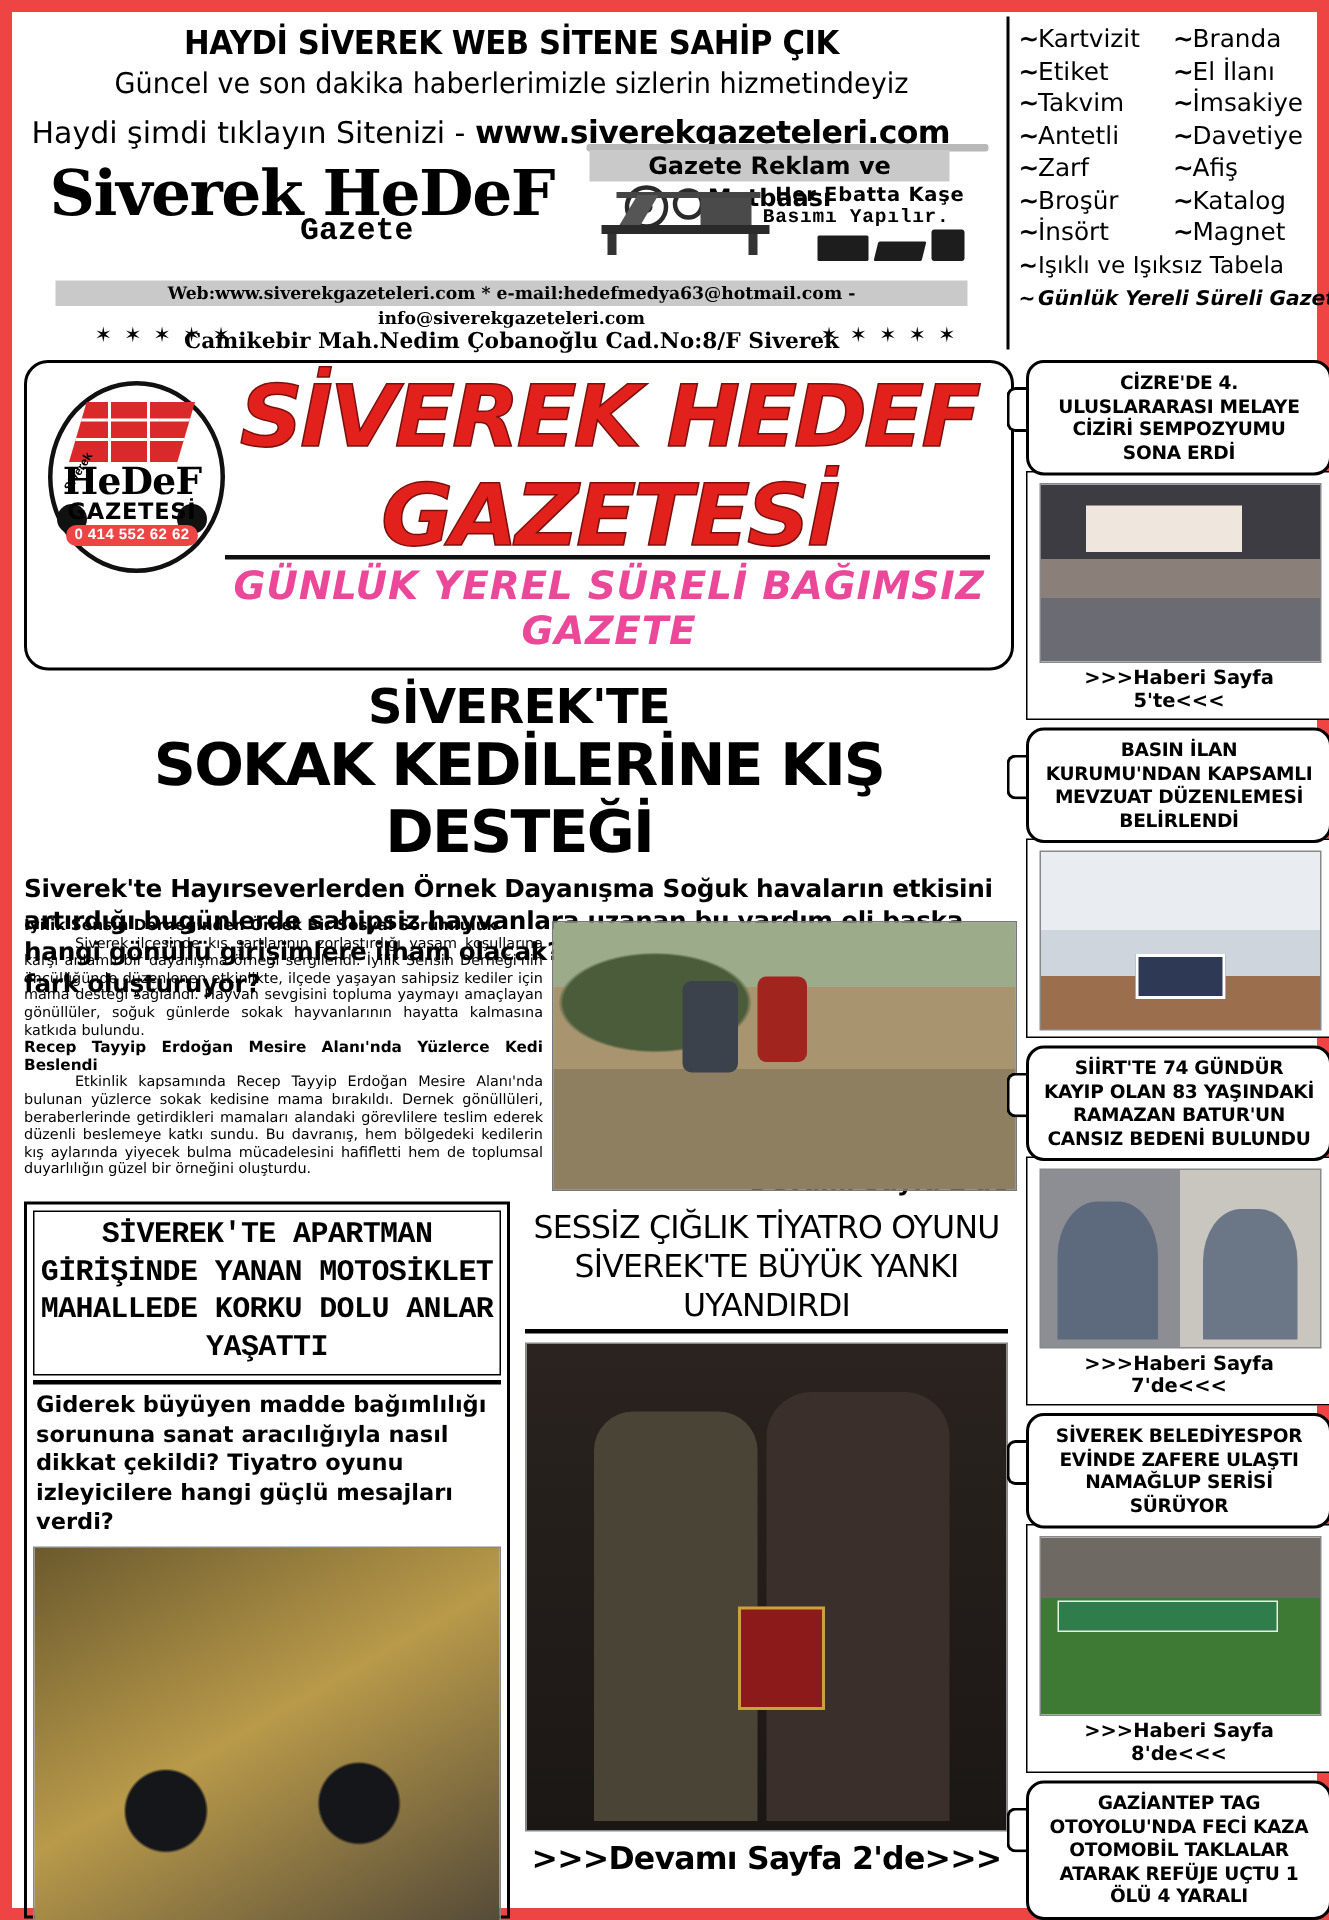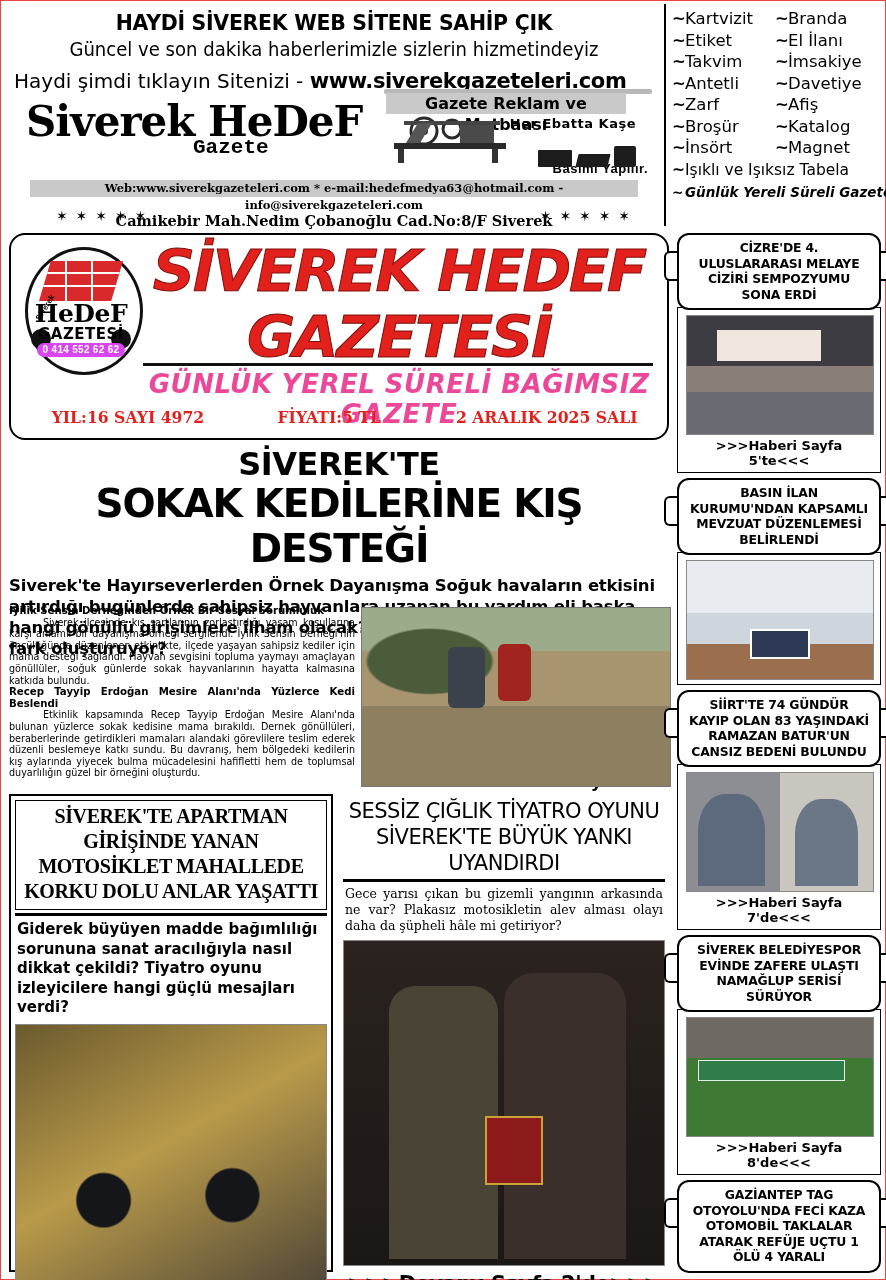--- a/index.html
+++ b/index.html
@@ -1,17 +1,17 @@
 <!DOCTYPE html>
 <html><head>
 <meta charset="utf-8">
 <style>
   html,body{margin:0;padding:0;background:#fff;}
   body{width:886px;height:1280px;font-family:"Liberation Sans",sans-serif;color:#000;overflow:hidden;}
-  .page{position:relative;width:886px;height:1280px;box-sizing:border-box;border:1px solid #ef4444;}
+  .page{position:relative;width:886px;height:1280px;box-sizing:border-box;border:8px solid #ef4444;}
 
   
   .topband{position:absolute;left:3px;top:3px;width:876px;height:222px;display:flex;box-sizing:border-box;}
   .topleft{width:660px;position:relative;box-sizing:border-box;padding:0 4px;}
   .topright{width:216px;border-left:2px solid #000;box-sizing:border-box;padding:4px 2px 0 6px;}
 
   .ad-l1{text-align:center;font-weight:bold;font-size:22px;letter-spacing:-.3px;margin-top:6px;
          font-family:"DejaVu Sans",sans-serif;transform:scaleX(.93);}
   .ad-l2{text-align:center;font-size:19px;margin-top:3px;font-family:"DejaVu Sans",sans-serif;transform:scaleX(.95);}
   .ad-l3{font-size:20px;margin-top:9px;padding-left:6px;font-family:"DejaVu Sans",sans-serif;white-space:nowrap;}
@@ -20,22 +20,22 @@
   .brandrow{position:relative;height:72px;margin-top:2px;}
   .brandname{position:absolute;left:18px;top:2px;font-size:42px;font-weight:bold;letter-spacing:-1px;
              font-family:"DejaVu Serif",serif;}
   .brandsub{position:absolute;left:185px;top:41px;font-size:21px;font-weight:bold;font-family:Liberation Mono, monospace;}
 
   .pressbox{position:absolute;left:372px;top:-2px;width:278px;height:74px;}
   .press-title{position:absolute;left:6px;top:0;width:240px;height:21px;background:#c9c9c9;
                text-align:center;font-weight:bold;font-size:16px;line-height:21px;font-family:"DejaVu Sans",sans-serif;}
   .press-sub1{position:absolute;right:22px;top:23px;font-weight:bold;font-size:13px;letter-spacing:.5px;
               font-family:"DejaVu Sans",sans-serif;}
-  .press-sub2{position:absolute;right:10px;top:37px;font-weight:bold;font-size:13px;letter-spacing:.5px;
-              font-family:Liberation Sans, sans-serif;margin-top:31px;}
+  .press-sub2{position:absolute;right:32px;top:37px;font-weight:bold;font-size:13px;letter-spacing:.5px;
+              font-family:Liberation Mono, monospace;}
   .press-shelf{position:absolute;left:4px;top:-4px;width:268px;height:5px;background:#b8b8b8;border-radius:2px;}
   .press-machine{position:absolute;left:8px;top:20px;width:130px;height:52px;}
   .stamps{position:absolute;right:10px;top:52px;width:110px;height:22px;display:flex;gap:5px;align-items:flex-end;}
   .stamp{background:#1d1d1d;}
   .s1{width:34px;height:17px;border-radius:1px;}
   .s2{width:32px;height:13px;border-radius:1px;transform:skewX(-14deg);}
   .s3{width:22px;height:21px;border-radius:2px;}
 
   .contactbar{position:absolute;left:26px;top:176px;width:608px;height:17px;background:#c9c9c9;text-align:center;
               font-family:"DejaVu Serif",serif;font-weight:bold;font-size:11.5px;line-height:17px;}
@@ -59,21 +59,21 @@
   .logo{position:absolute;left:14px;top:12px;width:112px;height:122px;}
   .logo-oval{position:absolute;left:0;top:0;width:112px;height:122px;border:3px solid #111;border-radius:50%;background:#fff;}
   .logo-roof{position:absolute;left:14px;top:14px;width:84px;height:40px;background:#d9292b;
              clip-path:polygon(14% 0,100% 0,86% 100%,0 100%);}
   .logo-roof i{position:absolute;background:#fff;}
   .logo-hedef{position:absolute;left:0;right:0;top:52px;text-align:center;font-family:"DejaVu Serif",serif;
               font-weight:bold;font-size:25px;letter-spacing:-.5px;}
   .logo-gaz{position:absolute;left:0;right:0;top:78px;text-align:center;font-family:"DejaVu Sans",sans-serif;
             font-weight:bold;font-size:15px;letter-spacing:.5px;}
   .logo-siv{position:absolute;left:6px;top:56px;font-size:8px;font-weight:bold;transform:rotate(-58deg);}
-  .logo-phone{position:absolute;left:12px;top:96px;width:88px;height:14px;background:#d946ef;border-radius:7px;
+  .logo-phone{position:absolute;left:12px;top:96px;width:88px;height:14px;background:#ef4444;border-radius:7px;
               color:#fff;font-size:10px;font-weight:bold;text-align:center;line-height:14px;letter-spacing:.3px;}
   .logo-ear{position:absolute;width:20px;height:20px;background:#111;border-radius:50%;}
   .ear-l{left:6px;top:82px;}
   .ear-r{right:6px;top:82px;}
 
   .mh-title{position:absolute;left:128px;top:4px;width:520px;text-align:center;color:#e2211c;font-weight:bold;
             font-size:57px;font-style:italic;letter-spacing:-2px;font-family:"DejaVu Sans",sans-serif;
             transform:scaleX(1.03);line-height:1.15;
             -webkit-text-stroke:1px #7a0f0c;}
   .mh-rule{position:absolute;left:132px;top:128px;width:510px;height:3px;background:#111;}
@@ -99,21 +99,21 @@
   .bodytext p{margin:0;text-indent:34px;}
   .devam1{position:absolute;right:4px;bottom:-4px;font-weight:bold;font-size:17px;
           font-family:"DejaVu Sans",sans-serif;letter-spacing:-.3px;}
   .leadphoto{position:absolute;left:352px;top:2px;width:308px;height:178px;border:1px solid #777;
              background:linear-gradient(#b9c4ae,#9a8f74 40%,#8d8268);overflow:hidden;}
 
   
   .colL{position:absolute;left:8px;top:793px;width:324px;height:478px;border:2px solid #000;box-sizing:border-box;padding:4px;}
   .colR{position:absolute;left:338px;top:793px;width:330px;height:478px;box-sizing:border-box;padding:4px;}
   .hl-box{border:1px solid #000;padding:3px 2px 5px;}
-  .hl{text-align:center;font-weight:bold;font-size:20px;line-height:25px;font-family:Liberation Serif, serif;
+  .hl{text-align:center;font-weight:bold;font-size:20px;line-height:25px;font-family:Liberation Mono, monospace;
       letter-spacing:-.4px;}
   .hl-r{text-align:center;font-weight:normal;font-size:21px;line-height:26px;font-family:"DejaVu Sans",sans-serif;
         letter-spacing:-.5px;}
   .hr-line{height:3px;background:#000;margin:3px 0 4px;}
   .deck{font-size:15px;font-weight:bold;line-height:19.5px;font-family:"DejaVu Sans",sans-serif;padding:0 2px;}
   .deck-serif{font-size:12.5px;line-height:16px;font-family:"DejaVu Serif",serif;padding:0 2px;text-align:justify;}
   .photo{border:1px solid #888;overflow:hidden;position:relative;}
   .ph-moto{height:274px;margin-top:6px;background:linear-gradient(150deg,#6b5a2e,#b99a4a 45%,#4a4236);}
   .ph-theatre{height:324px;margin-top:6px;background:linear-gradient(#2a2320,#1b1714);}
   .devam-plain{margin-top:6px;text-align:center;font-weight:bold;font-size:21px;
@@ -238,25 +238,20 @@
       <div class="logo-ear ear-r"></div>
       <div class="logo-siv">Siverek</div>
       <div class="logo-hedef">HeDeF</div>
       <div class="logo-gaz">GAZETESİ</div>
       <div class="logo-phone">0 414 552 62 62</div>
     </div>
 
     <div class="mh-title">SİVEREK HEDEF GAZETESİ</div>
     <div class="mh-rule"></div>
     <div class="mh-sub">GÜNLÜK YEREL SÜRELİ   BAĞIMSIZ GAZETE</div>
-    <div class="mh-info">
-      <span>YIL:16 SAYI 4972</span>
-      <span>FİYATI:5 TL</span>
-      <span>2 ARALIK 2025 SALI</span>
-    </div>
   </div>
 
   <div class="lead">
     <div class="lead-h1">SİVEREK'TE</div>
     <div class="lead-h2">SOKAK KEDİLERİNE KIŞ DESTEĞİ</div>
     <div class="lead-intro">Siverek'te Hayırseverlerden Örnek Dayanışma Soğuk havaların etkisini artırdığı bugünlerde sahipsiz hayvanlara uzanan bu yardım eli başka hangi gönüllü girişimlere ilham olacak? Mama desteği ilçede nasıl bir fark oluşturuyor?</div>
   </div>
 
   <div class="bodywrap">
     <div class="bodytext">
@@ -279,21 +274,20 @@
     <div class="deck">Giderek büyüyen madde bağımlılığı sorununa sanat aracılığıyla nasıl dikkat çekildi? Tiyatro oyunu izleyicilere hangi güçlü mesajları verdi?</div>
     <div class="photo ph-moto">
       <div class="pf pf-moto"></div>
     </div>
 
   </div>
 
   <div class="colR">
     <div class="hl-r">SESSİZ ÇIĞLIK TİYATRO OYUNU SİVEREK'TE BÜYÜK YANKI UYANDIRDI</div>
     <div class="hr-line"></div>
-    <div class="deck-serif">Gece yarısı çıkan bu gizemli yangının arkasında ne var? Plakasız motosikletin alev alması olayı daha da şüpheli hâle mi getiriyor?</div>
     <div class="photo ph-theatre">
       <div class="pf pf-th"></div>
       <div class="plaque"></div>
     </div>
     <div class="devam-plain">&gt;&gt;&gt;Devamı Sayfa 2'de&gt;&gt;&gt;</div>
   </div>
 
   <div class="sidebar">
 
     <div class="sb-item">

